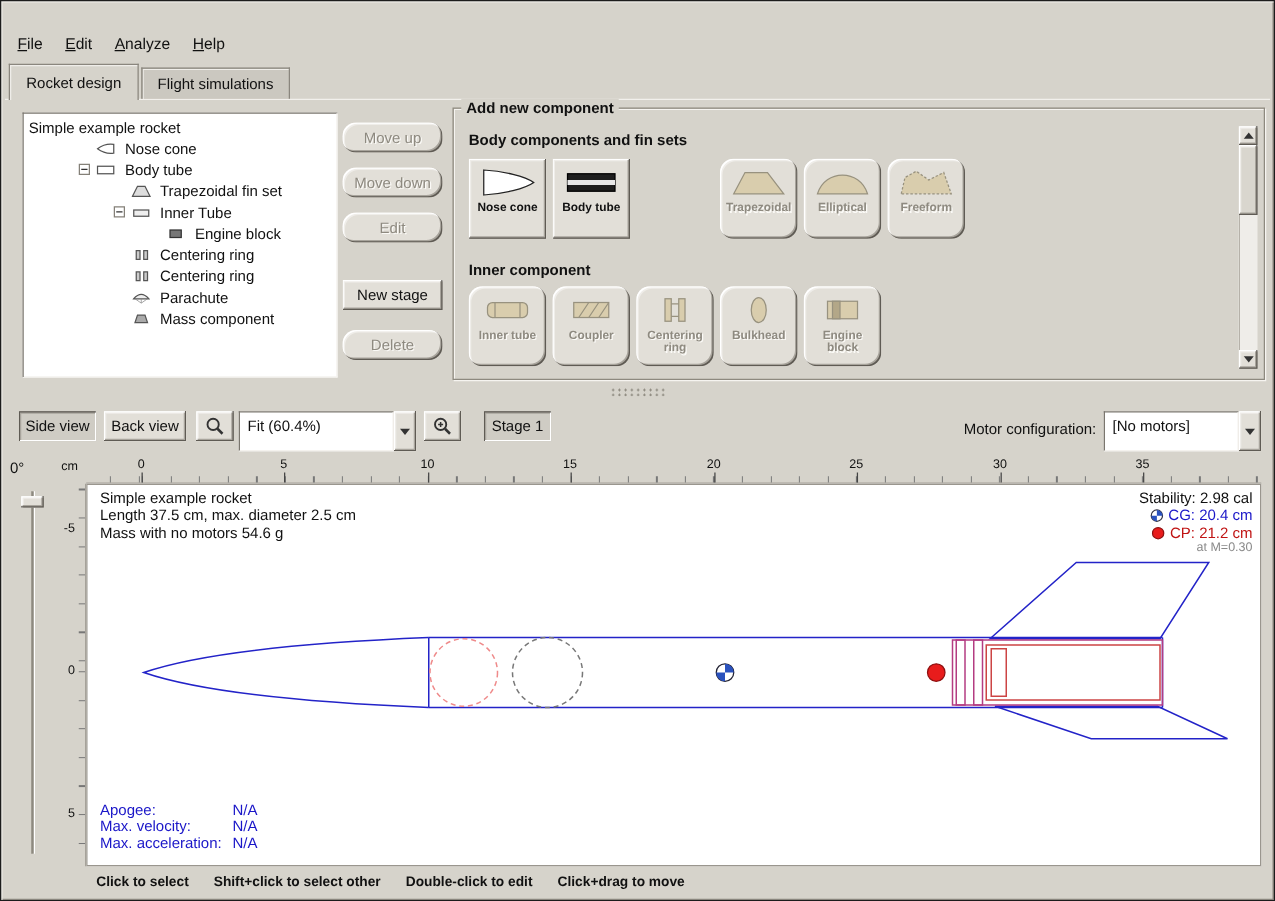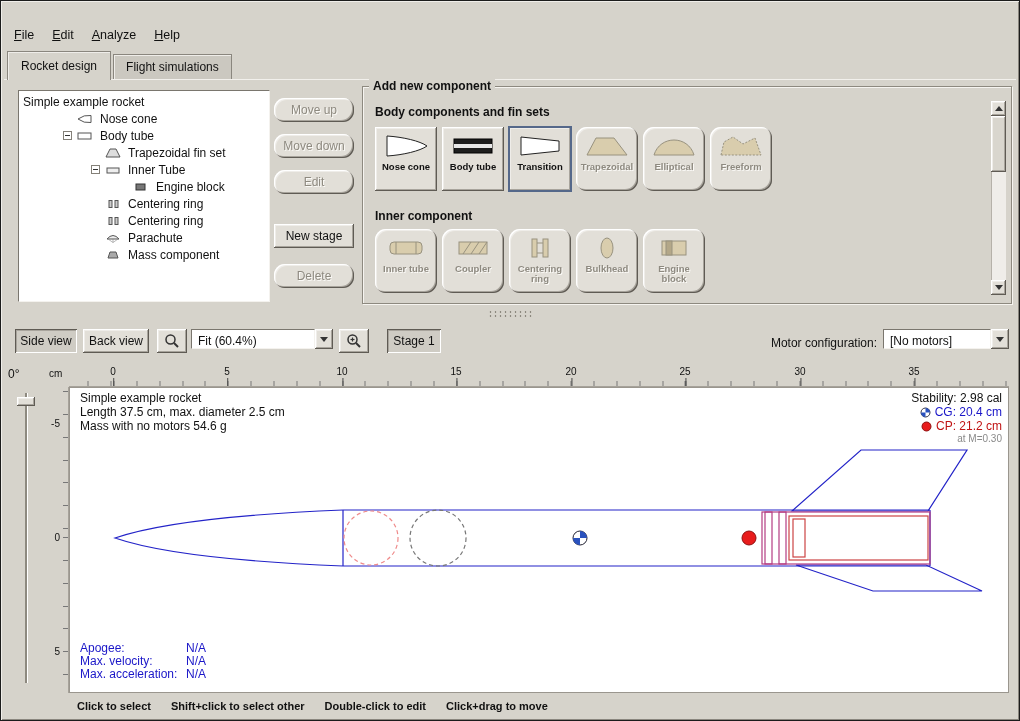--- a/index.html
+++ b/index.html
@@ -74,21 +74,21 @@
   .tri-up{width:0;height:0;border-left:4px solid transparent;border-right:4px solid transparent;border-bottom:5px solid #333;}
   .tri-down{width:0;height:0;border-left:4px solid transparent;border-right:4px solid transparent;border-top:5px solid #333;}
 
   
   .splitter{position:absolute;left:0;right:0;top:306px;height:12px;display:flex;align-items:center;justify-content:center;}
   .dots{width:44px;height:7px;background-image:radial-gradient(#8d897f 1px, transparent 1.2px);background-size:5px 4px;}
 
   
   .view-toolbar{position:absolute;left:0;right:0;top:328px;height:30px;}
   .vt-btn{position:absolute;height:24px;font-size:12px;display:flex;align-items:center;justify-content:center;cursor:default;}
-  .combo{position:absolute;height:20px;display:flex;}
+  .combo{position:absolute;height:32px;display:flex;}
   .combo-text{flex:1;background:#fff;border:1px solid;border-color:#7a766e #f4f2ee #f4f2ee #7a766e;
               font-size:12px;padding:4px 6px;white-space:nowrap;overflow:hidden;}
   .combo-arrow{width:18px;display:flex;align-items:center;justify-content:center;}
   .vt-label{position:absolute;top:7px;font-size:12px;}
 
   
   .canvas-wrap{position:absolute;left:0;top:362px;width:1020px;height:334px;}
   .rot-label{position:absolute;left:7px;top:4px;font-size:12px;}
   .rot-track{position:absolute;left:24px;top:30px;width:2px;height:290px;background:#8d897f;box-shadow:1px 0 0 #fff;}
   .rot-thumb{position:absolute;left:16px;top:34px;width:18px;height:9px;}
@@ -235,28 +235,20 @@
         <span class="clabel">Nose cone</span>
       </div>
       <div class="comp-btn raised" style="left:79px;top:40px">
         <span class="cicon">
             <svg width="48" height="26" viewBox="0 0 48 26">
               <rect x="5" y="6" width="38" height="14" fill="#1e1e1e" stroke="#000"></rect>
               <rect x="5" y="11" width="38" height="4" fill="#e8e8e8"></rect>
             </svg>
           </span>
         <span class="clabel">Body tube</span>
-      </div>
-      <div class="comp-btn raised focused" style="left:146px;top:40px">
-        <span class="cicon">
-            <svg width="48" height="26" viewBox="0 0 48 26">
-              <path d="M5,4 L5,22 L43,18 L43,8 Z" fill="#fff" stroke="#222"></path>
-            </svg>
-          </span>
-        <span class="clabel">Transition</span>
       </div>
       <div class="comp-btn raised disabled" style="left:213px;top:40px">
         <span class="cicon">
             <svg width="48" height="26" viewBox="0 0 48 26">
               <path d="M4,22 L13,5 L31,5 L44,22 Z" fill="#d9cdad" stroke="#98927f"></path>
             </svg>
           </span>
         <span class="clabel">Trapezoidal</span>
       </div>
       <div class="comp-btn raised disabled" style="left:280px;top:40px">

